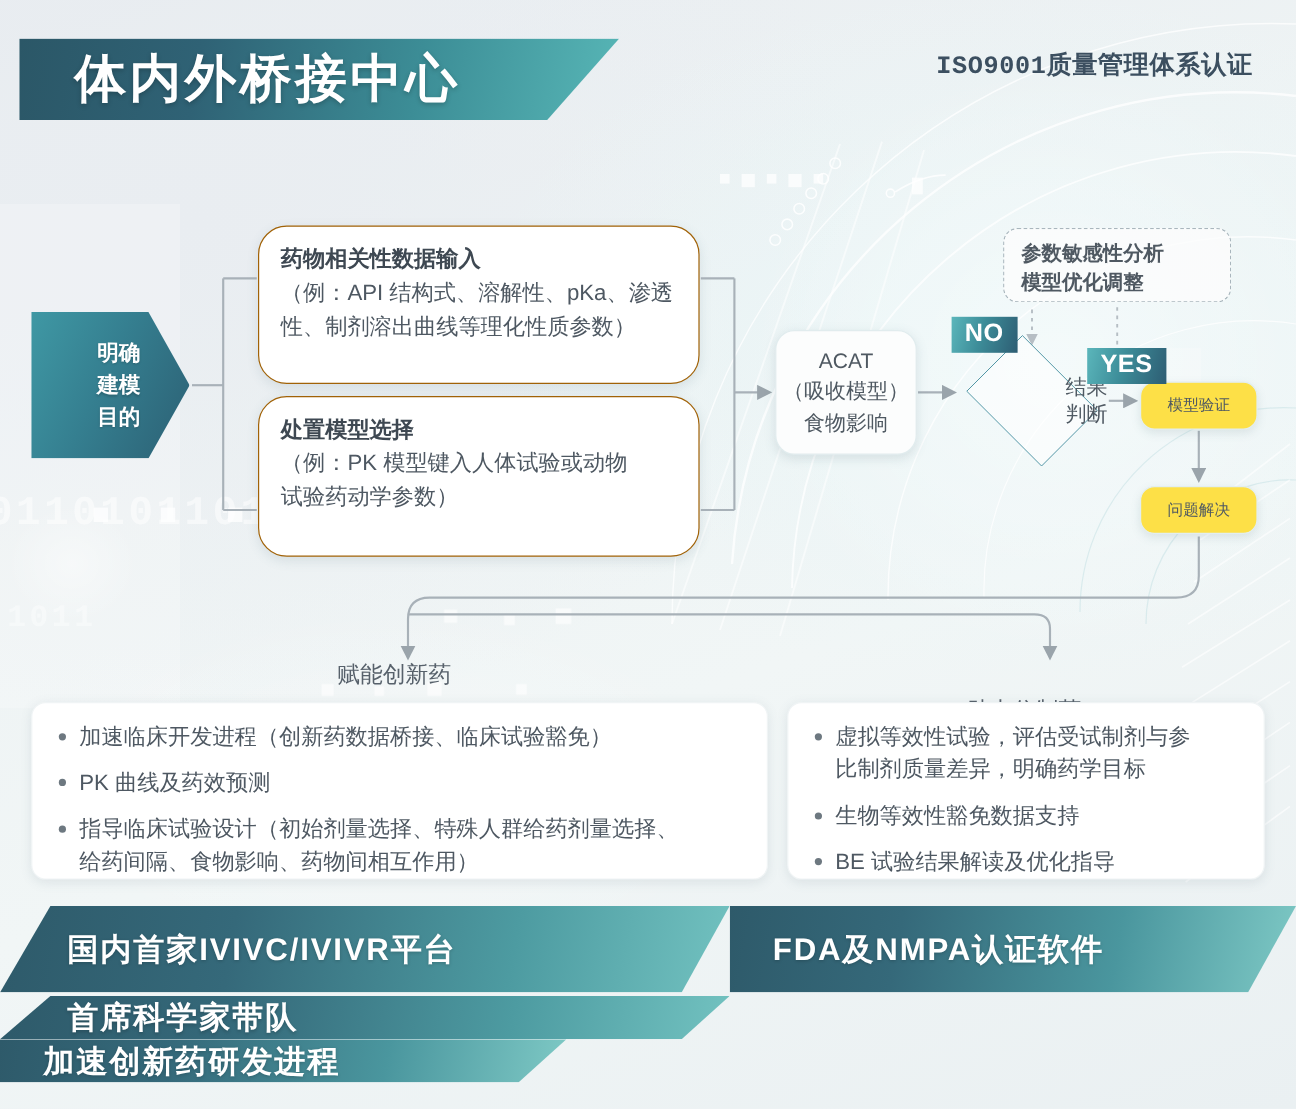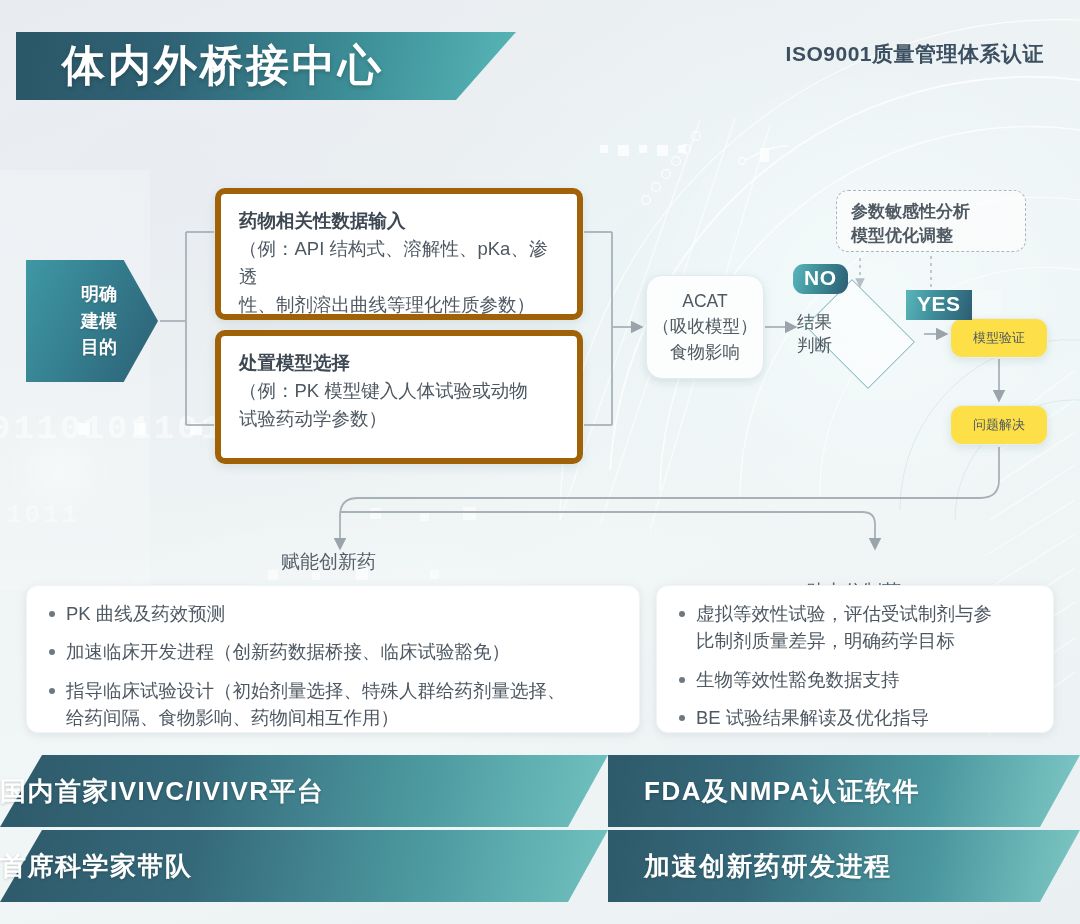--- a/index.html
+++ b/index.html
@@ -34,30 +34,30 @@
     background: linear-gradient(100deg, #2b5767 0%, #2f6275 30%, #3c8d96 66%, #57b6b6 100%);
     clip-path: polygon(0 0, 100% 0, 88% 100%, 0 100%);
     display:flex; align-items:center;
   }
   #header-title {
     color:#ffffff; font-size:43px; font-weight:bold; letter-spacing:3px;
     margin-left:46px; text-shadow:0 2px 4px rgba(0,0,0,.22);
   }
   #iso-text {
     position:absolute; right:36px; top:40px; z-index:3;
-    color:#3c4f60; font-size:21px; font-weight:bold; letter-spacing:.5px;
+    color:#3c4f60; font-size:21px; font-weight:bold; letter-spacing:.5px;font-family:Liberation Mono, monospace;
   }
 
   
   #flow { position:absolute; inset:0; z-index:2; }
   #flow svg { position:absolute; inset:0; pointer-events:none; }
 
   .card {
-    position:absolute; background:#ffffff; border-radius:10px;
-    border:6px solid #a16207; box-shadow:0 3px 10px rgba(80,110,125,.14);
+    position:absolute; background:#ffffff; border-radius:24px;
+    border:1px solid #a16207; box-shadow:0 3px 10px rgba(80,110,125,.14);
     color:#4b5560;
   }
   .card-txt { font-size:18.5px; line-height:1.52; color:#4e5862; }
   .card-txt b { font-weight:bold; color:#3e4852; }
 
   #box-drug  { left:215px; top:188px; width:368px; height:132px; padding:13px 16px 0 18px; }
   #box-model { left:215px; top:330px; width:368px; height:134px; padding:13px 16px 0 18px; }
 
   
   #purpose {
@@ -86,30 +86,30 @@
   }
   #diamond .dshape {
     position:absolute; inset:0;
     background:rgba(255,255,255,.55);
     border:1.4px solid #3f8b9b;
     transform: rotate(45deg) scale(.705);
     transform-origin:center;
   }
   #diamond .dtxt {
     position:absolute; inset:0; display:flex; flex-direction:column;
-    align-items:flex-start; justify-content:center;
+    align-items:flex-end; justify-content:center;
     font-size:17.5px; line-height:1.3; color:#4f5962;
   }
 
   .badge {
     position:absolute; z-index:4; color:#fff; font-size:21px; font-weight:bold;
     padding:2px 11px 4px; letter-spacing:.5px;
     background:linear-gradient(105deg,#5bb6bb 0%,#3d8d99 45%,#2d5d73 100%);
   }
-  #badge-no  { left:793px; top:264px;border-radius:11px; }
+  #badge-no  { left:793px; top:264px; }
   #badge-yes { left:906px; top:290px; }
 
   .pill {
     position:absolute; z-index:3; background:#fde047; border-radius:12px;
     border:1px solid #e3eef0; box-shadow:0 3px 8px rgba(90,120,130,.15);
     display:flex; align-items:center; justify-content:center;
     font-size:13px; color:#4f5962;
   }
   #box-verify  { left:950px; top:318px;  width:98px; height:40px; }
   #box-resolve { left:950px; top:405px;  width:98px; height:40px; }
@@ -139,26 +139,26 @@
   .bullet .dot {
     flex:0 0 auto; width:6px; height:6px; border-radius:50%;
     background:#6d7880; margin:11px 11px 0 0;
   }
   .bullet .txt { font-size:18.5px; line-height:1.48; color:#4e5862; }
 
   
   .barrow { position:absolute; left:0; width:1080px; height:72px; z-index:3;
             display:flex; }
   #barrow1 { top:755px; }
-  #barrow2 { top:830px; }
+  #barrow2 { top:830px;flex-direction:column; }
   .bar {
     position:relative; height:72px; display:flex; align-items:center;
   }
   .bar .lbl { color:#fff; font-size:26px; font-weight:bold; letter-spacing:1.5px;
-              text-shadow:0 1px 3px rgba(0,0,0,.2); position:relative; z-index:2; }
+              margin-left:56px; text-shadow:0 1px 3px rgba(0,0,0,.2); position:relative; z-index:2; }
   .bar .sh { position:absolute; inset:0; z-index:1; }
   .bar.left  { width:608px; }
   .bar.left .sh  { background:linear-gradient(100deg,#2e5a6a 0%,#35697a 32%,#4d9ba1 70%,#72c2c0 100%);
                    clip-path: polygon(42px 0, 100% 0, calc(100% - 40px) 100%, 0 100%); }
   .bar.right { width:472px; }
   .bar.right .sh { background:linear-gradient(100deg,#2e5a6a 0%,#35697a 30%,#4a969e 68%,#7ec9c5 100%);
                    clip-path: polygon(0 0, 100% 0, calc(100% - 40px) 100%, 0 100%); }
   .bar.right .lbl { margin-left:36px; }
 </style>
 </head>
@@ -356,27 +356,27 @@
 <div class="pill" id="box-verify">模型验证</div>
 <div class="pill" id="box-resolve">问题解决</div>
 
 <div class="seclabel" id="label-innov">赋能创新药</div>
 <div class="seclabel" id="label-generic">助力仿制药</div>
 
 <div class="panel" id="panel-left">
   <div class="bullet">
     <span class="dot"></span>
     <span class="txt">
+      <span>加速临床开发进程（创新药数据桥接、临床试验豁免）</span>
+    </span>
+  </div>
+  <div class="bullet">
+    <span class="dot"></span>
+    <span class="txt">
       <span>PK 曲线及药效预测</span>
-    </span>
-  </div>
-  <div class="bullet">
-    <span class="dot"></span>
-    <span class="txt">
-      <span>加速临床开发进程（创新药数据桥接、临床试验豁免）</span>
     </span>
   </div>
   <div class="bullet">
     <span class="dot"></span>
     <span class="txt">
       <div>指导临床试验设计（初始剂量选择、特殊人群给药剂量选择、</div>
       <div>给药间隔、食物影响、药物间相互作用）</div>
     </span>
   </div>
 </div>

